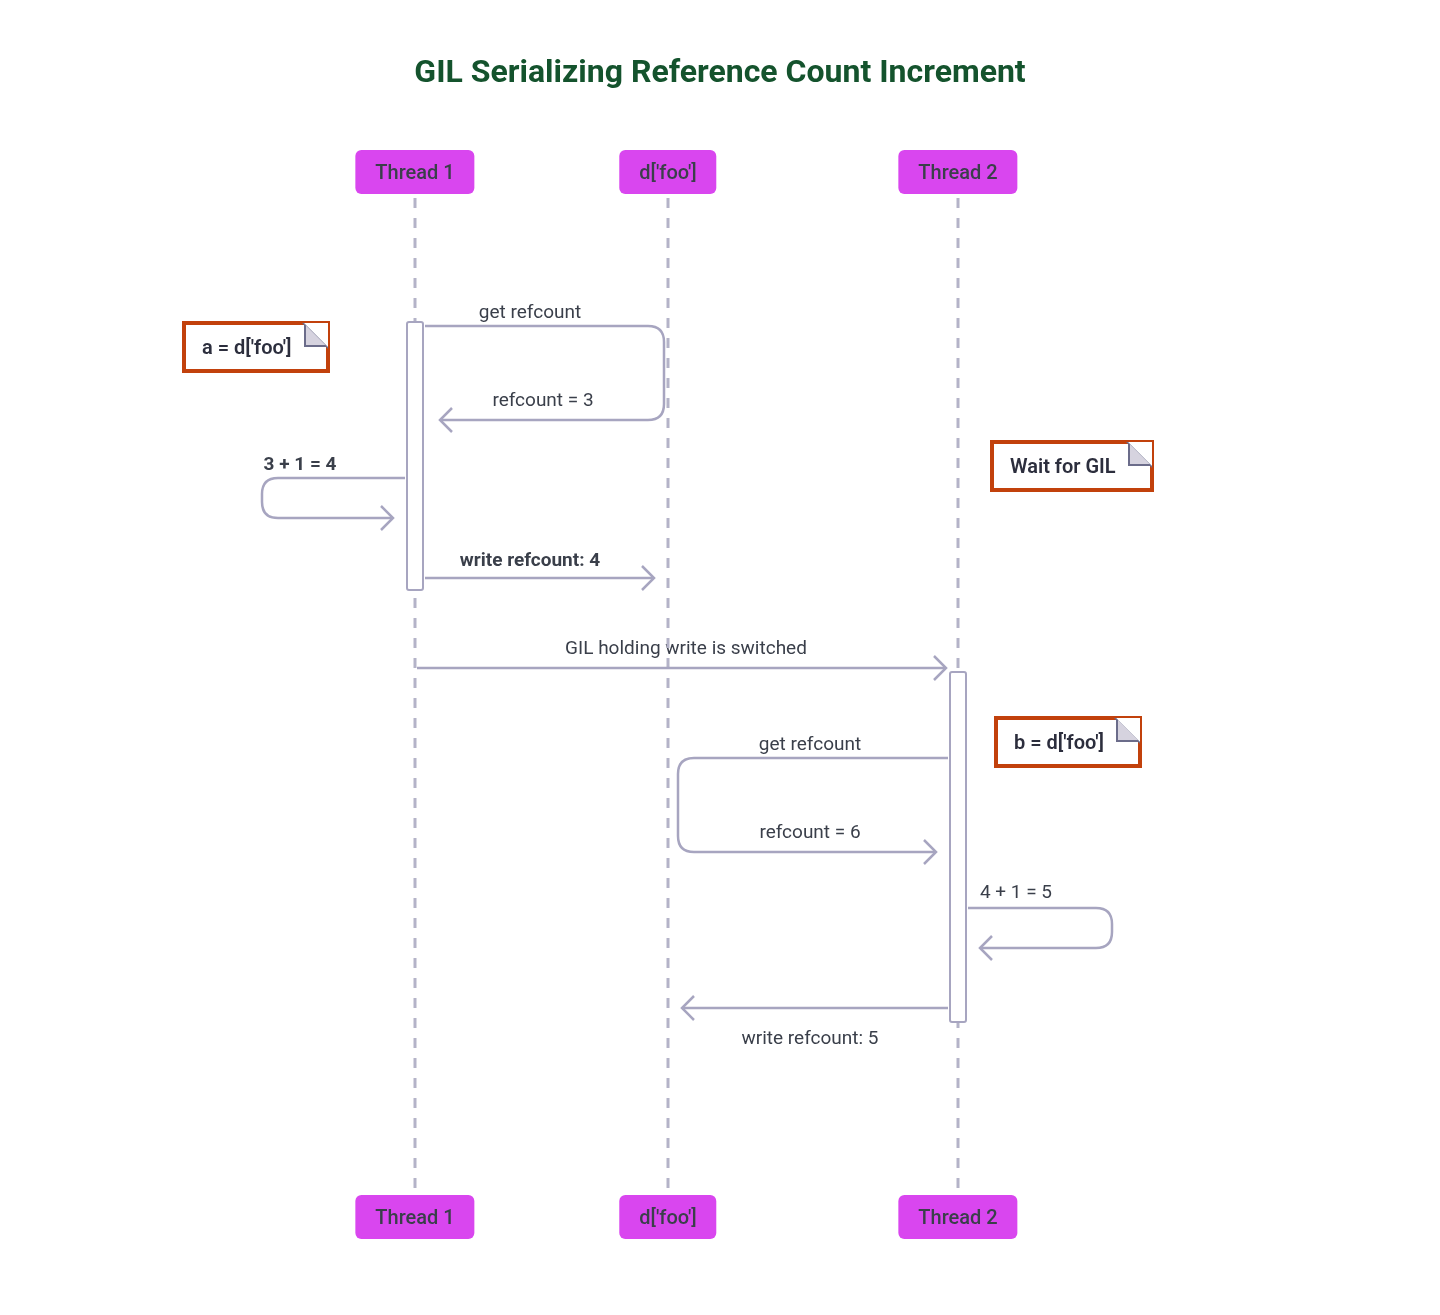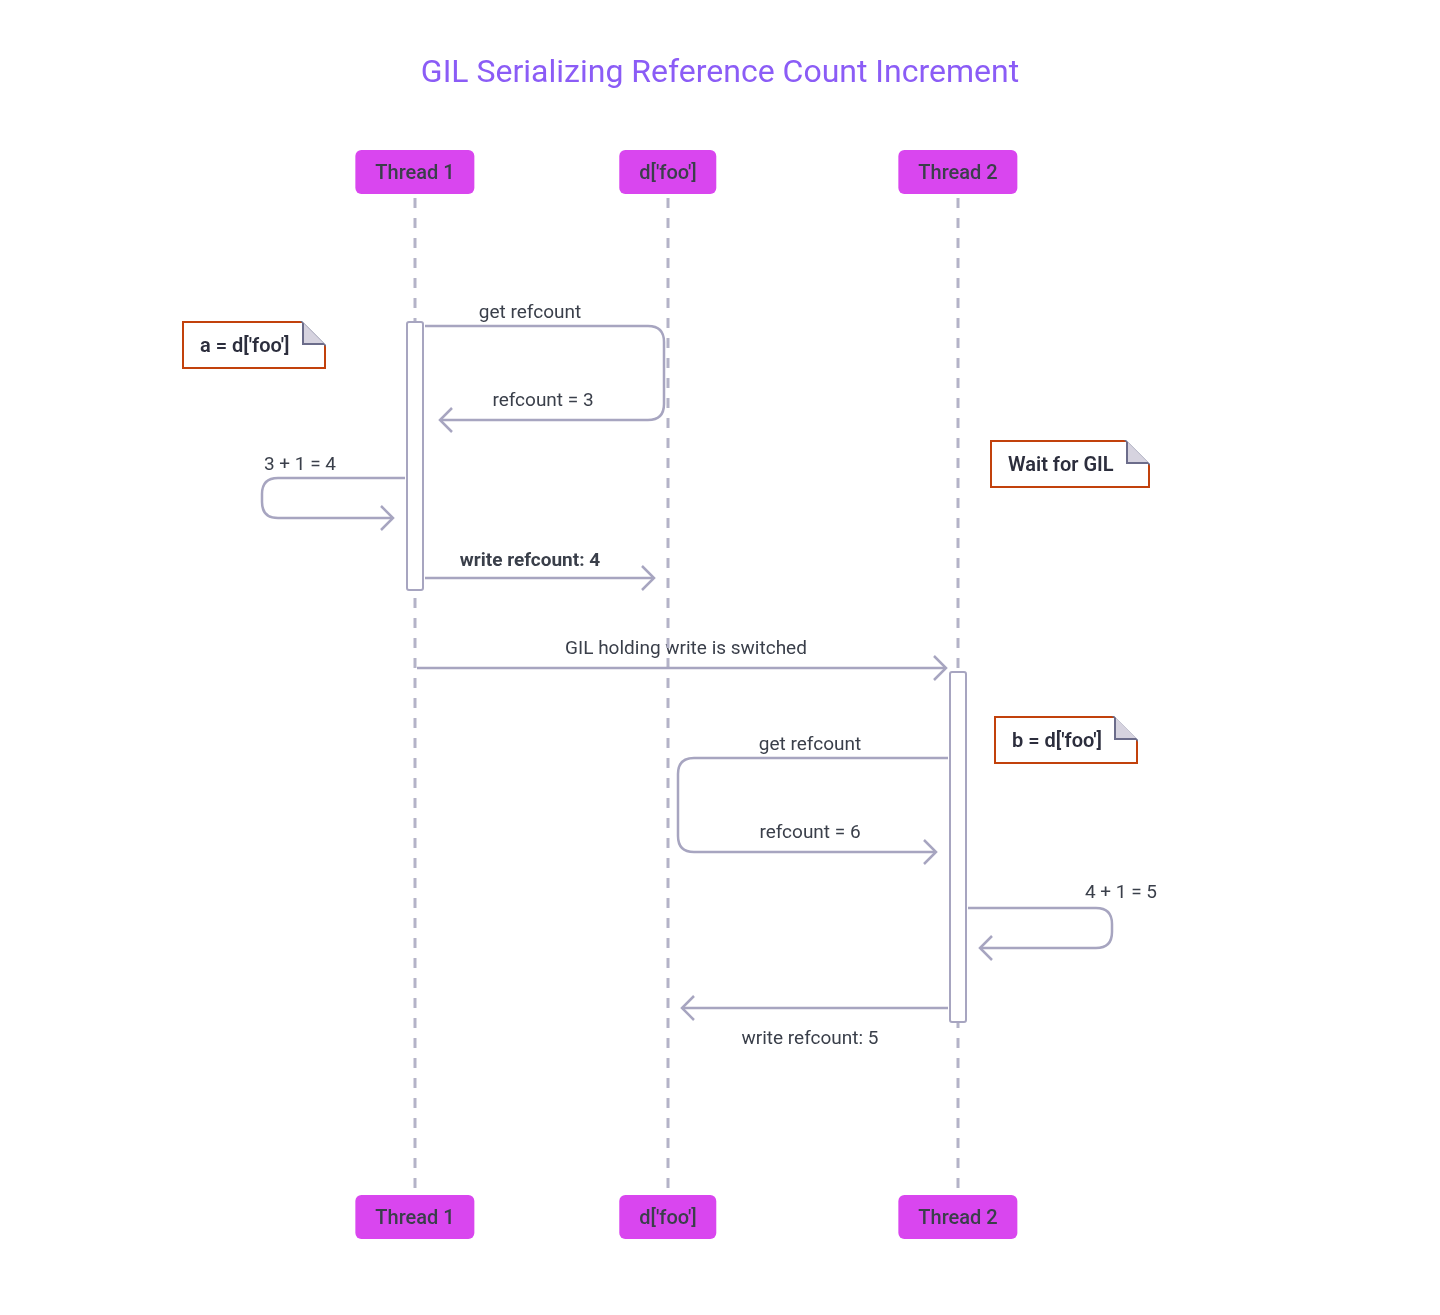--- a/index.html
+++ b/index.html
@@ -11,39 +11,39 @@
     position: relative;
     color: #3a3f4a;
   }
   .title {
     position: absolute;
     top: 52px;
     left: 0;
     width: 100%;
     text-align: center;
     font-size: 32px;
-    font-weight: 400;
-    color: #8b5cf6;
+    font-weight: 700;
+    color: #14532d;
   }
   .lane-label {
     position: absolute;
     background: #d946ef;
     border-radius: 6px;
     padding: 10px 20px;
     font-size: 20px;
     color: #3a3f4a;
     font-weight: 500;
     transform: translateX(-50%);
     text-align: center;
     white-space: nowrap;
   }
   .note {
     position: absolute;
     background: #fff;
-    border: 2px solid #c2410c;
+    border: 4px solid #c2410c;
     padding: 10px 16px 10px 16px;
     font-size: 20px;
     font-weight: 600;
     color: #2c2e3d;
     white-space: nowrap;
   }
   .note .fold {
     position: absolute;
     right: -2px;
     top: -2px;
@@ -136,26 +136,26 @@
   <span class="note-border-fold"></span><span class="fold"></span>
 </div>
 
 <div class="note" style="left:994px; top:716px; padding-right:34px;">
   <span>b = d['foo']</span>
   <span class="note-border-fold"></span><span class="fold"></span>
 </div>
 
 <div class="msg-label" style="left:530px; top:300px;">get refcount</div>
 <div class="msg-label" style="left:530px; top:388px;margin-left:13px;">refcount = 3</div>
-<div class="msg-label" style="left:300px; top:452px;">3 + 1 = 4</div>
+<div class="msg-label" style="left:300px; top:452px;font-weight:bold;">3 + 1 = 4</div>
 <div class="msg-label" style="left:530px; top:548px;font-weight:bold;">write refcount: 4</div>
 <div class="msg-label" style="left:686px; top:636px;">GIL holding write is switched</div>
 <div class="msg-label" style="left:810px; top:732px;">get refcount</div>
 <div class="msg-label" style="left:810px; top:820px;">refcount = 6</div>
-<div class="msg-label" style="left:1121px; top:880px;">4 + 1 = 5</div>
+<div class="msg-label" style="left:1016px; top:880px;">4 + 1 = 5</div>
 <div class="msg-label" style="left:810px; top:978px;margin-top:48px;">write refcount: 5</div>
 
 <svg class="diagram">
 
   <line class="lifeline" x1="415" y1="198" x2="415" y2="1188"></line>
   <line class="lifeline" x1="668" y1="198" x2="668" y2="1188"></line>
   <line class="lifeline" x1="958" y1="198" x2="958" y2="1188"></line>
 
   <rect class="activation" x="407" y="322" width="16" height="268" rx="2"></rect>
   <rect class="activation" x="950" y="672" width="16" height="350" rx="2"></rect>

